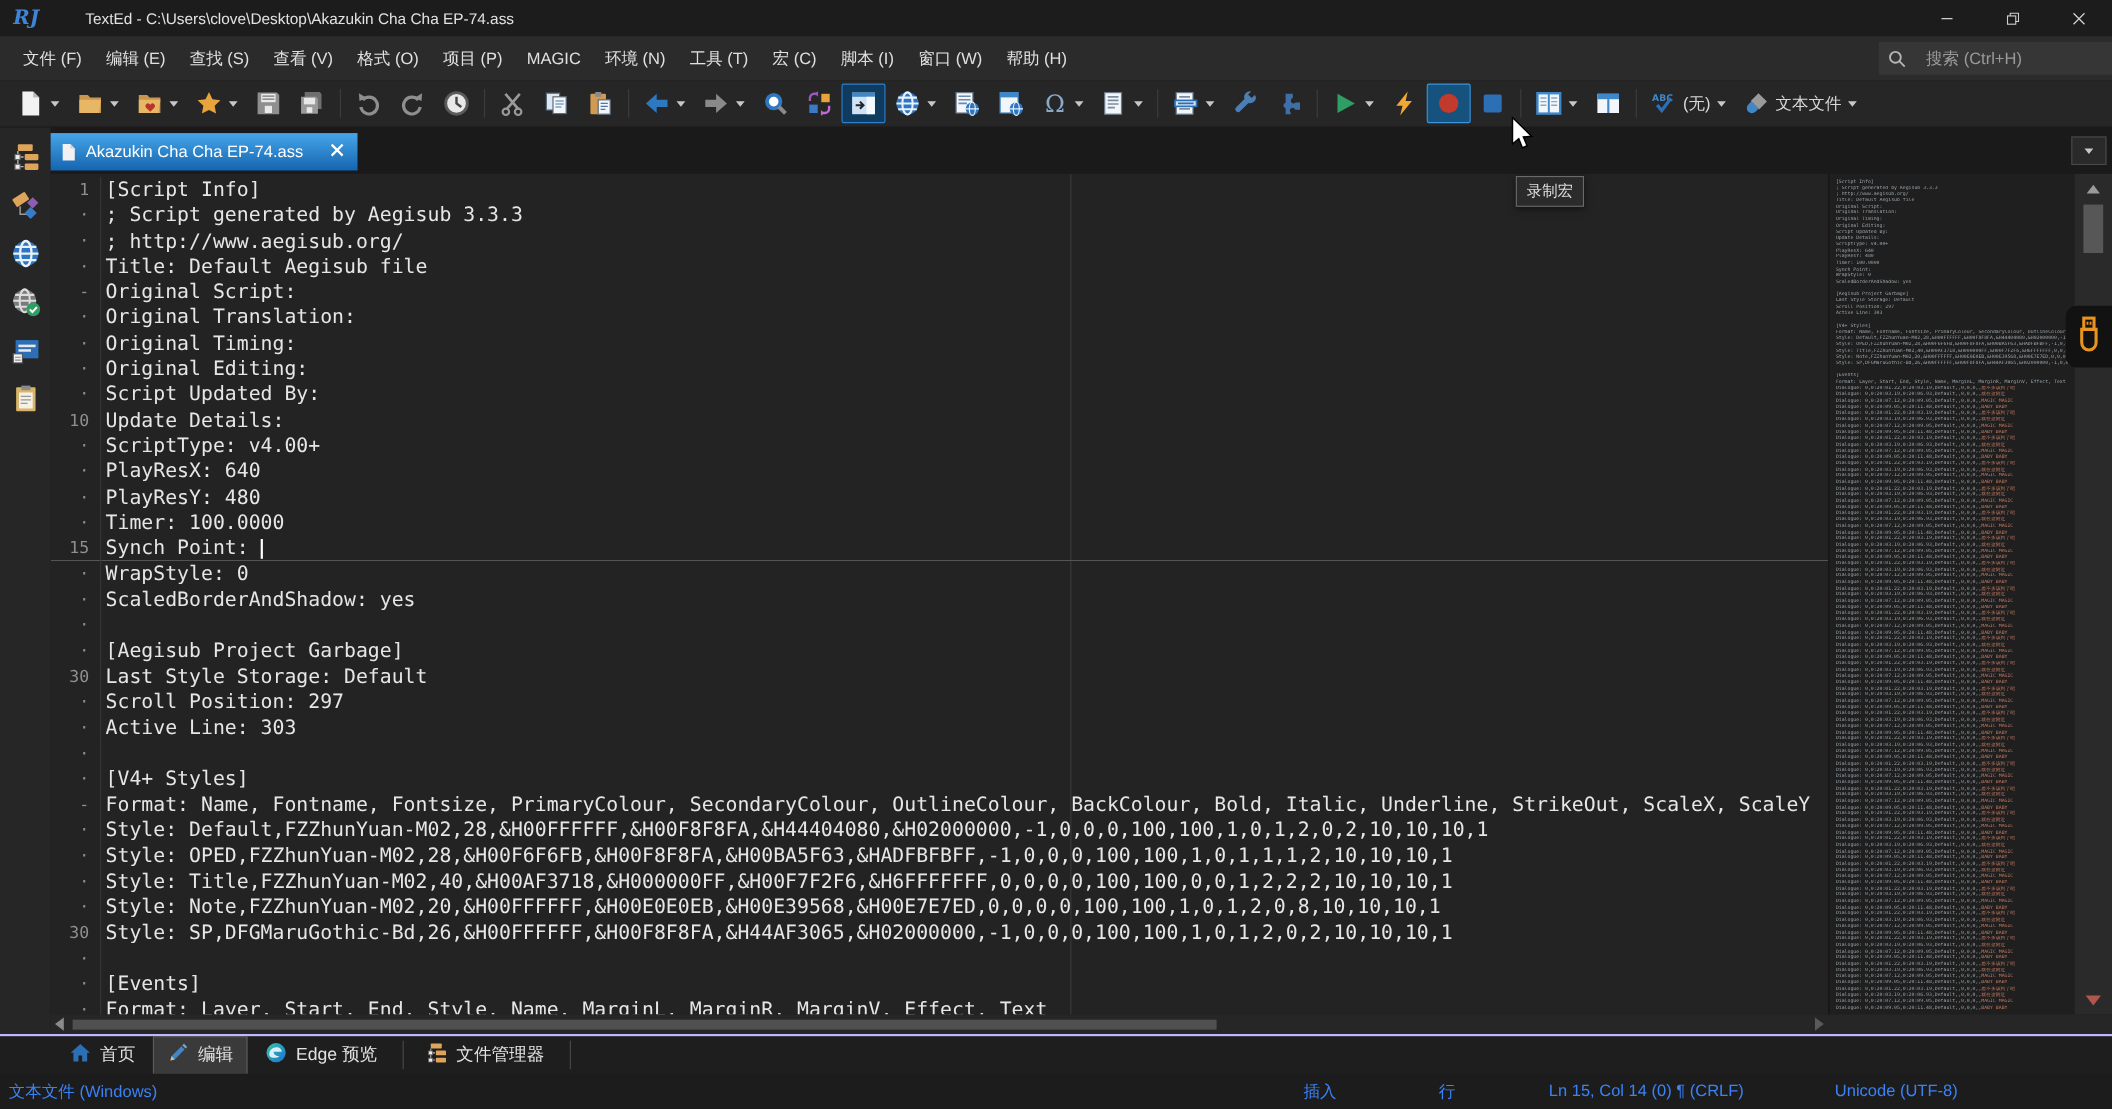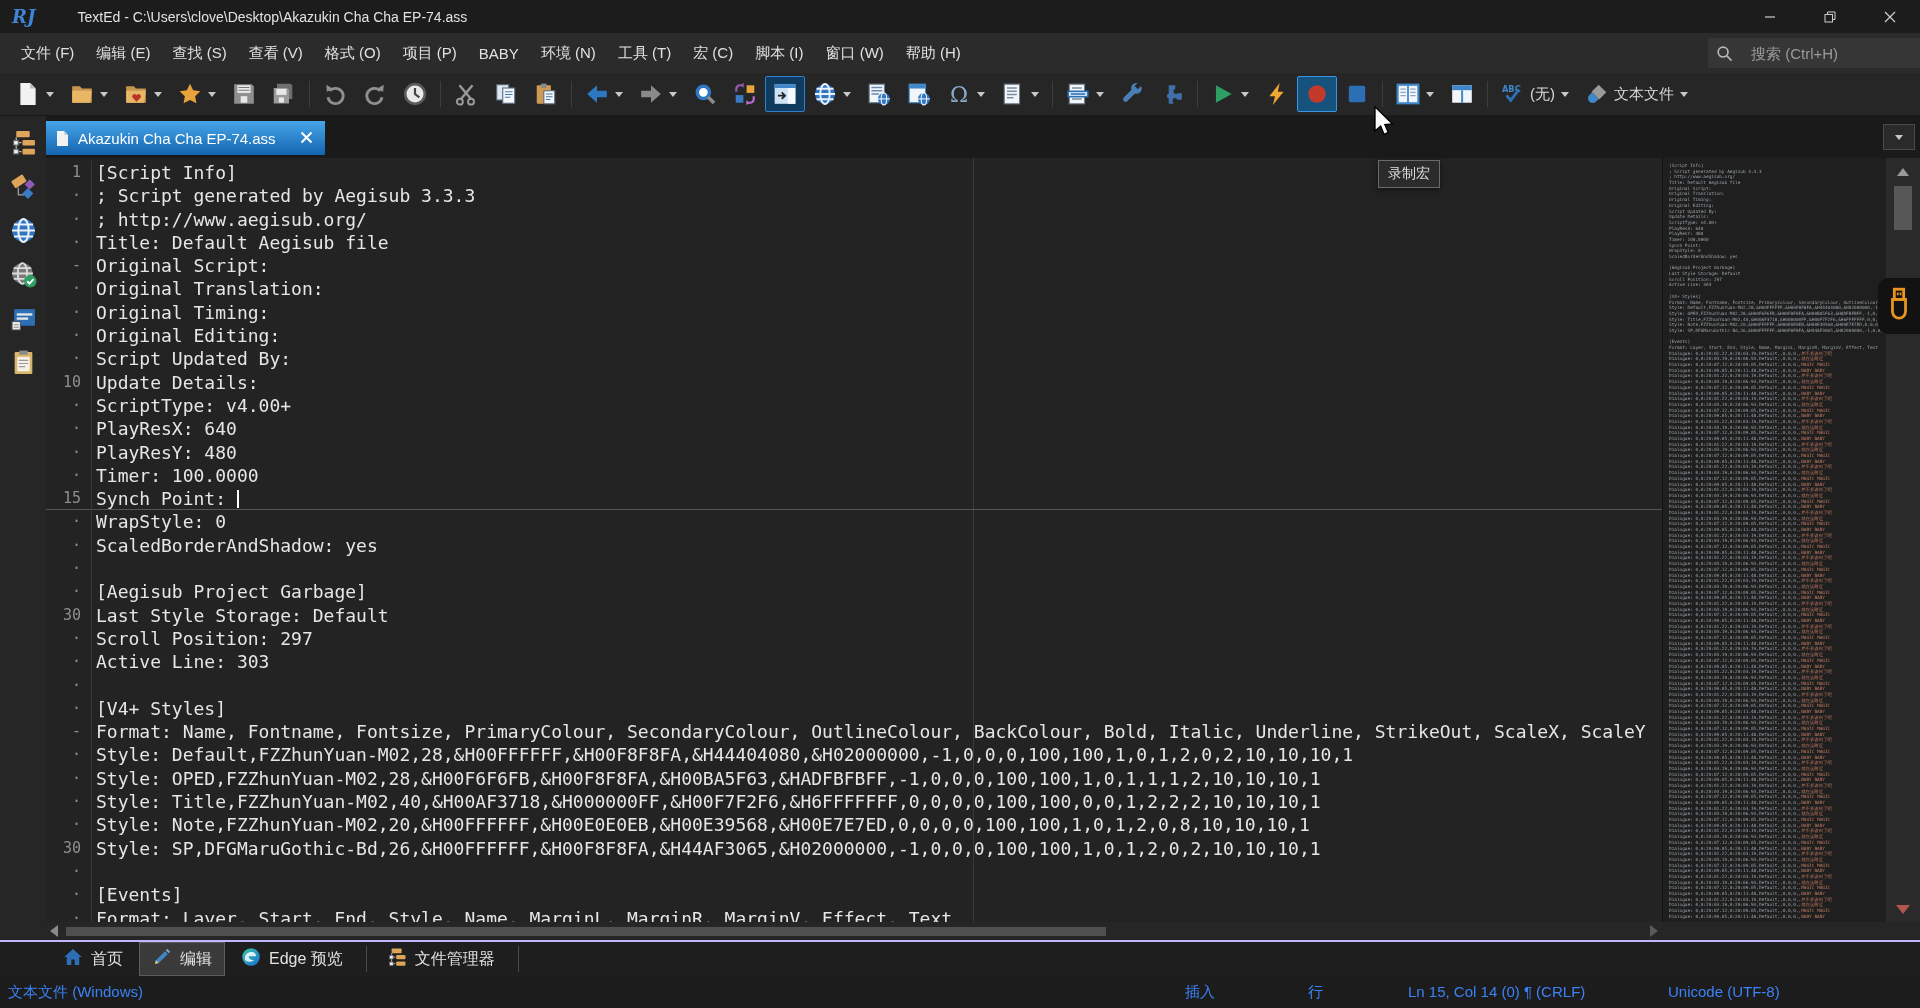--- a/index.html
+++ b/index.html
@@ -159,21 +159,21 @@
     <button class="menu-item">
       <span>查看 (V)</span>
     </button>
     <button class="menu-item">
       <span>格式 (O)</span>
     </button>
     <button class="menu-item">
       <span>项目 (P)</span>
     </button>
     <button class="menu-item">
-      <span>BABY</span>
+      <span>MAGIC</span>
     </button>
     <button class="menu-item">
       <span>环境 (N)</span>
     </button>
     <button class="menu-item">
       <span>工具 (T)</span>
     </button>
     <button class="menu-item">
       <span>宏 (C)</span>
     </button>

